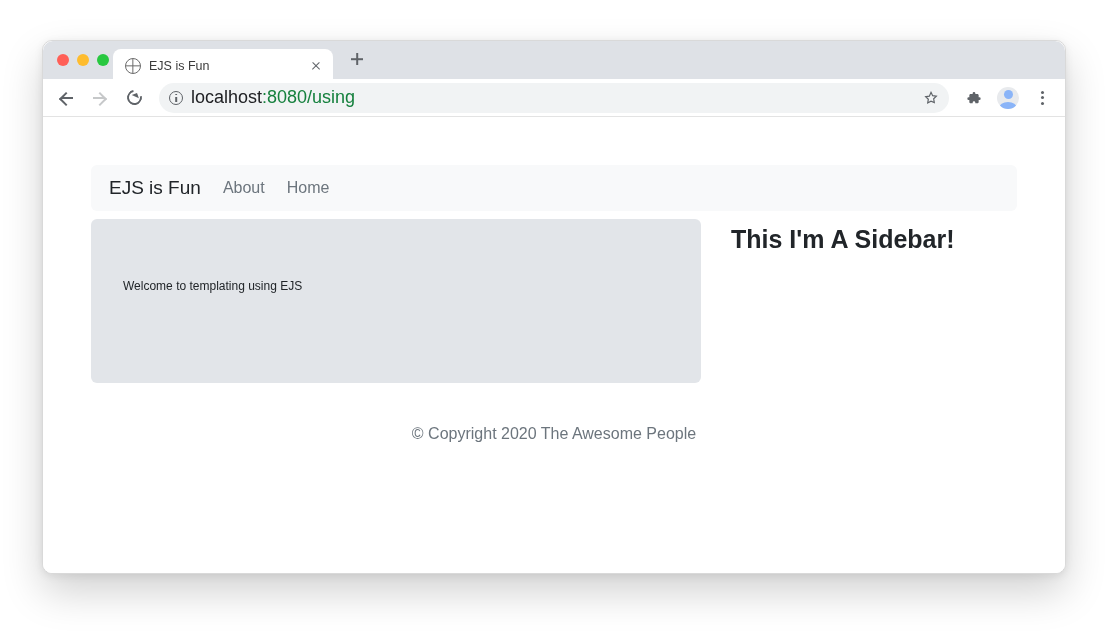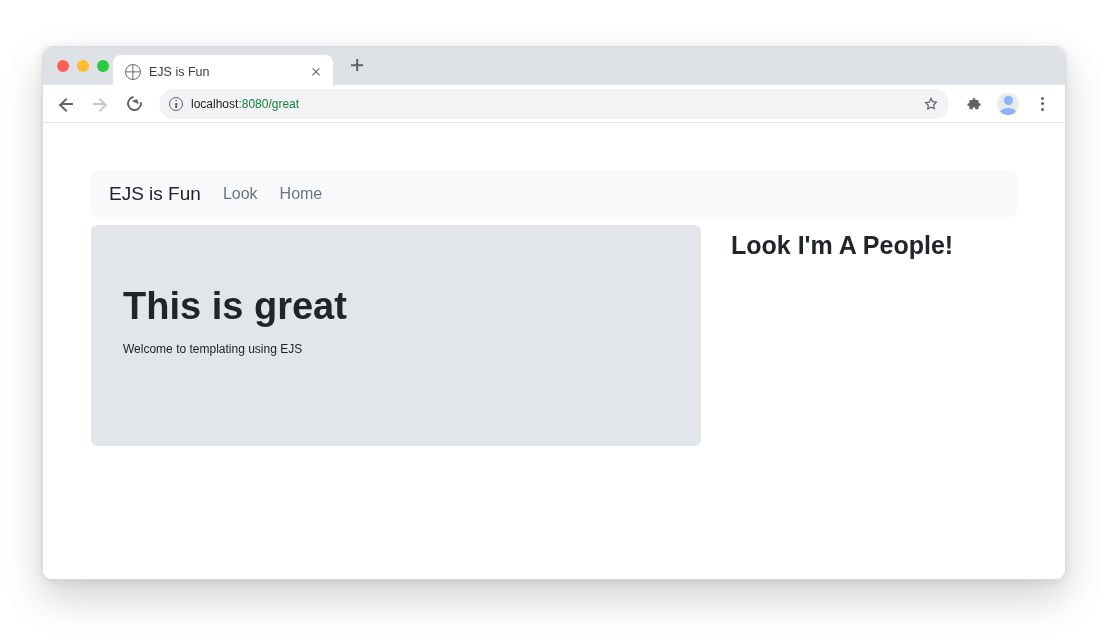--- a/index.html
+++ b/index.html
@@ -7,21 +7,21 @@
       font-family: -apple-system, BlinkMacSystemFont, "Segoe UI", Helvetica, Arial, sans-serif;
       background: #fff;
       width: 1109px;
       height: 644px;
       position: relative;
       overflow: hidden;
     }
     .outer-shadow {
       position: absolute;
       left: 42px;
-      top: 46px;
+      top: 40px;
       width: 1024px;
       height: 534px;
       border-radius: 10px;
       background: #fff;
       box-shadow: 0 18px 40px rgba(0,0,0,0.18), 0 2px 8px rgba(0,0,0,0.08);
       overflow: hidden;
       border: 1px solid #d9d9d9;
     }
 
     
@@ -144,21 +144,21 @@
     }
     .info-icon::before {
       content: ""; position: absolute; left: 50%; top: 2.2px;
       width: 1.6px; height: 1.6px; background: #5f6368; transform: translateX(-50%);
       border-radius: 50%;
     }
     .info-icon::after {
       content: ""; position: absolute; left: 50%; top: 5.5px;
       width: 1.6px; height: 5px; background: #5f6368; transform: translateX(-50%);
     }
-    .url { font-size: 12px; color: #202124; display: flex; align-items: baseline; justify-content: flex-end; }
+    .url { font-size: 18px; color: #202124; display: flex; align-items: baseline; justify-content: flex-end; }
     .url .dim { color: #15803d; }
     .omnibox-spacer { flex: 1; }
     .star {
       width: 16px; height: 16px; position: relative; cursor: pointer;
     }
     .star svg { width: 16px; height: 16px; display: block; }
 
     .ext-icon { width: 16px; height: 16px; }
     .ext-icon svg { width: 16px; height: 16px; display: block; }
 
@@ -252,21 +252,21 @@
     </div>
     <div class="icon-btn">
       <span class="reload"></span>
     </div>
 
     <div class="omnibox">
       <span class="info-icon"></span>
       <span class="url">
         <span>localhost</span>
           <span class="dim">:8080</span>
-          <span class="dim">/great</span>
+          <span class="dim">/using</span>
       </span>
       <span class="omnibox-spacer"></span>
       <span class="star">
         <svg viewBox="0 0 24 24">
             <path fill="none" stroke="#5f6368" stroke-width="1.8" d="M12 3.5l2.47 5 5.53.8-4 3.9.95 5.5L12 16.9l-4.95 2.6.95-5.5-4-3.9 5.53-.8z"></path>
           </svg>
       </span>
     </div>
 
     <div class="icon-btn">
@@ -288,31 +288,33 @@
           <span></span>
         </span>
     </div>
   </div>
 
   <div class="viewport">
     <div class="page-wrap">
 
       <div class="navbar">
         <span class="brand">EJS is Fun</span>
-        <span class="navlink">Look</span>
+        <span class="navlink">About</span>
         <span class="navlink">Home</span>
       </div>
 
       <div class="row">
         <div class="jumbo">
-          <h1>This is great</h1>
           <p>Welcome to templating using EJS</p>
         </div>
         <div class="sidebar">
-          <h2>Look I'm A People!</h2>
+          <h2>This I'm A Sidebar!</h2>
         </div>
       </div>
 
+      <div class="footer">
+        <span>© Copyright 2020 The Awesome People</span>
+      </div>
 
     </div>
   </div>
 
 </div>
 
 </body></html>

